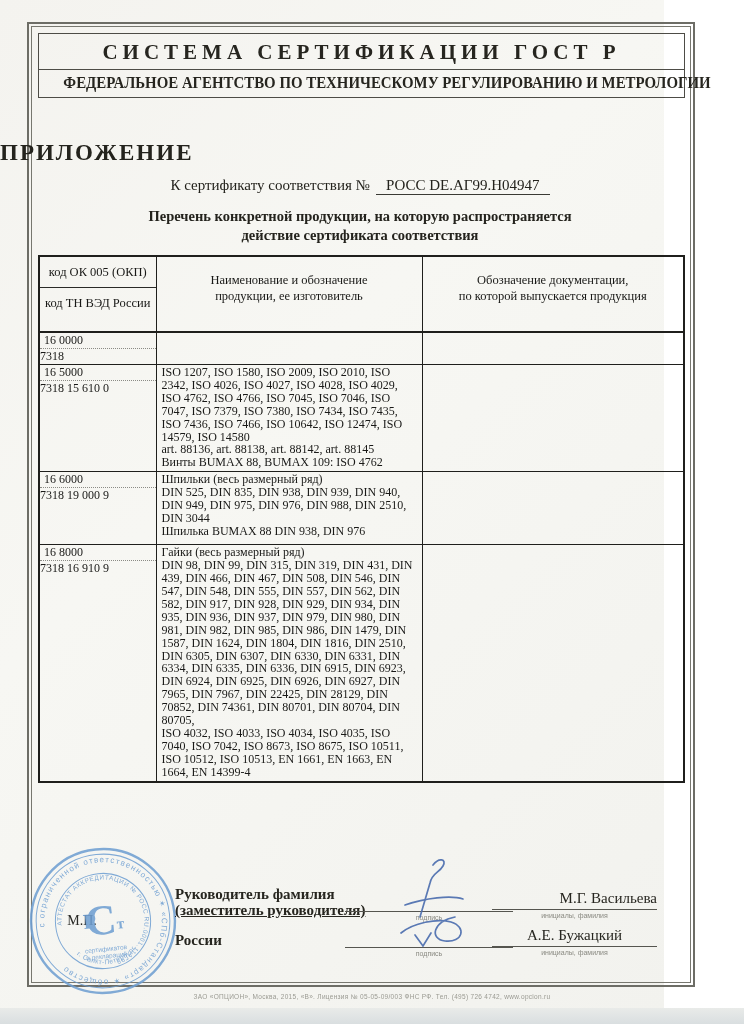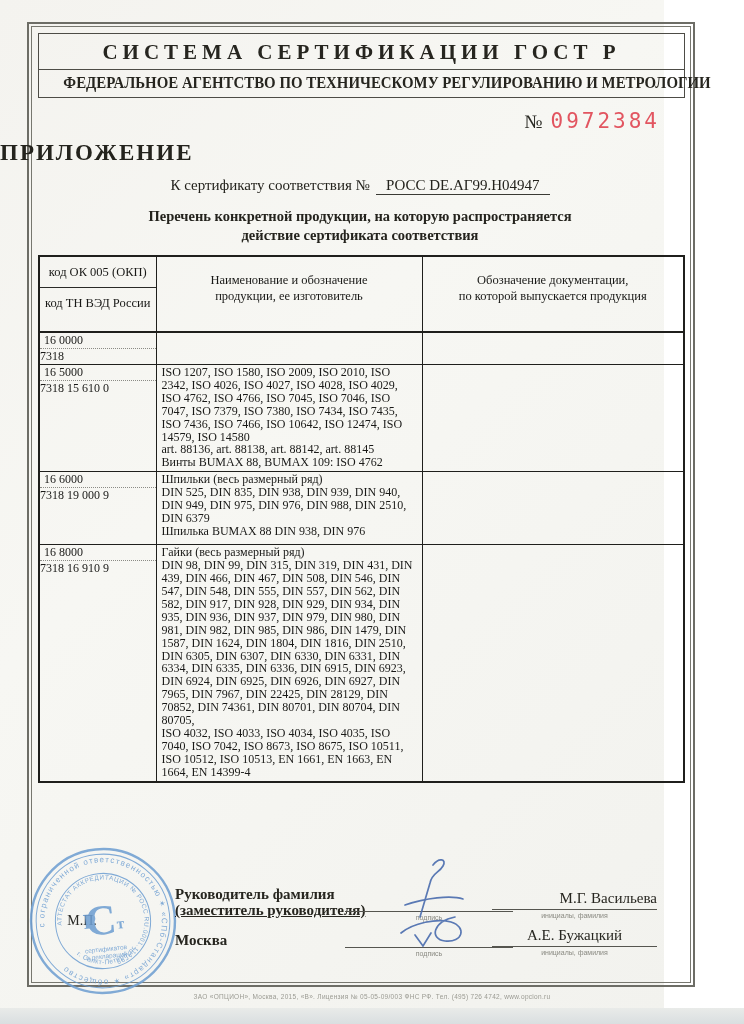--- a/index.html
+++ b/index.html
@@ -68,23 +68,20 @@
     <div class="frame-inner"></div>
   </div>
 
   <div class="header-box">
     <div class="header-title">СИСТЕМА  СЕРТИФИКАЦИИ  ГОСТ  Р</div>
     <div class="header-sub">
       <span>ФЕДЕРАЛЬНОЕ АГЕНТСТВО ПО ТЕХНИЧЕСКОМУ РЕГУЛИРОВАНИЮ И МЕТРОЛОГИИ</span>
     </div>
   </div>
 
-  <div class="form-number">
-    <span class="nsign">№</span><span class="digits">0972384</span>
-  </div>
 
   <div class="appendix-title">ПРИЛОЖЕНИЕ</div>
 
   <div class="cert-line">
     <span>К сертификату соответствия №</span><span class="certno">РОСС DE.АГ99.Н04947</span>
   </div>
 
   <div class="list-caption">Перечень конкретной продукции,  на которую распространяется
 действие сертификата соответствия</div>
 
@@ -135,21 +132,21 @@
             <div class="cell-text"></div>
           </td>
     </tr>
     <tr class="r3">
       <td>
         <div class="okp">16 6000</div>
         <div class="tnved">7318 19 000 9</div>
       </td>
       <td>
             <div class="cell-text">Шпильки (весь размерный ряд)
-DIN 525, DIN 835, DIN 938, DIN 939, DIN 940, DIN 949, DIN 975, DIN 976, DIN 988, DIN 2510, DIN 6379
+DIN 525, DIN 835, DIN 938, DIN 939, DIN 940, DIN 949, DIN 975, DIN 976, DIN 988, DIN 2510, DIN 3044
 Шпилька BUMAX 88 DIN 938, DIN 976</div>
           </td>
       <td>
             <div class="cell-text"></div>
           </td>
     </tr>
     <tr class="r4">
       <td>
         <div class="okp">16 8000</div>
         <div class="tnved">7318 16 910 9</div>
@@ -188,21 +185,21 @@
     </text>
     <text x="78" y="93" font-family="Liberation Serif, serif" font-size="42" font-weight="bold" fill="#6f9fd2" text-anchor="middle">С</text>
     <text x="67" y="86" font-family="Liberation Serif, serif" font-size="21" font-weight="bold" fill="#6f9fd2" text-anchor="middle">Р</text>
     <text x="97" y="89" font-family="Liberation Serif, serif" font-size="15" font-weight="bold" fill="#6f9fd2" text-anchor="middle">т</text>
     <text x="80" y="110" font-family="Liberation Sans, sans-serif" font-size="6.4" fill="#6f9fd2" text-anchor="middle">сертификатов</text>
     <text x="80" y="117" font-family="Liberation Sans, sans-serif" font-size="6.4" fill="#6f9fd2" text-anchor="middle">и деклараций</text>
   </svg>
 
   <div class="sig-label" style="left:175px;top:886px;">Руководитель фамилия</div>
   <div class="sig-label u" style="left:175px;top:902px;">(заместитель руководителя)</div>
-  <div class="sig-label" style="left:175px;top:932px;">Москва</div>
+  <div class="sig-label" style="left:175px;top:932px;">России</div>
 
   <div class="sig-line" style="left:345px;top:911px;width:168px;"></div>
   <div class="tiny" style="left:345px;top:914px;width:168px;">подпись</div>
   <div class="sig-line" style="left:345px;top:947px;width:168px;"></div>
   <div class="tiny" style="left:345px;top:950px;width:168px;">подпись</div>
 
   <div class="sig-name" style="left:492px;top:890px;width:165px;text-align:right;">М.Г. Васильева</div>
   <div class="sig-line" style="left:492px;top:909px;width:165px;"></div>
   <div class="tiny" style="left:492px;top:912px;width:165px;">инициалы, фамилия</div>
   <div class="sig-name" style="left:492px;top:927px;width:165px;">А.Е. Бужацкий</div>

